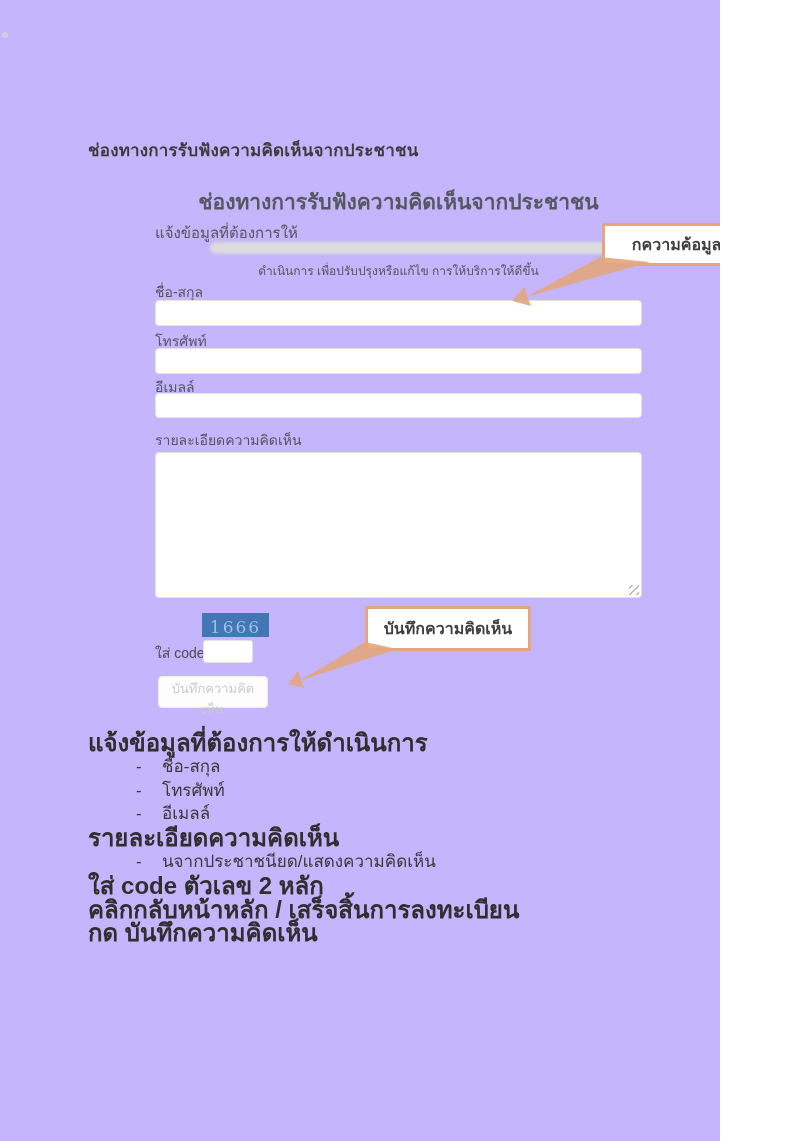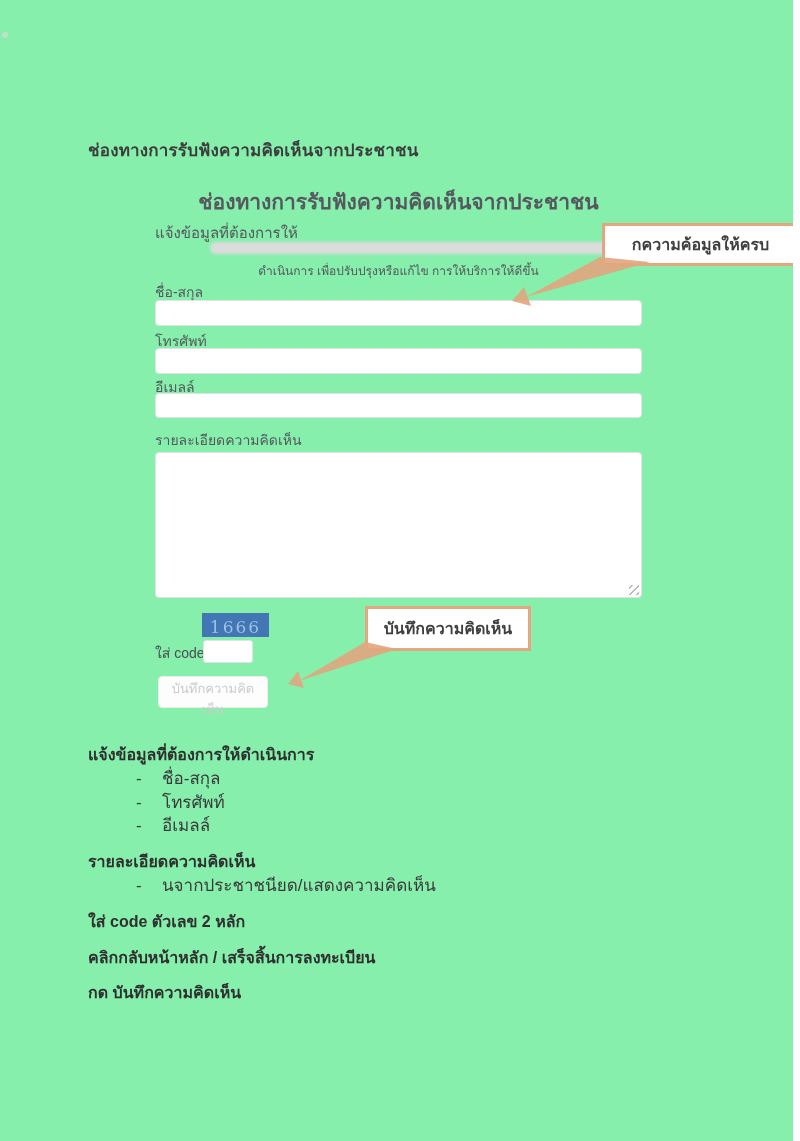--- a/index.html
+++ b/index.html
@@ -9,21 +9,21 @@
     --captcha-text:#9cc0e2;
     --input-border:#e3e3e3;
     --button-text:#c9cbcd;
     --redacted-bar:#dcdcdc;
     --heading-color:#3c3c3c;
     --form-text-color:#55585c;
     --ins-text:#333333;
   }
   html,body{margin:0;padding:0;background:#ffffff;}
   .page{
-    position:relative;width:793px;height:1141px;background:#86efac;overflow:hidden;
+    position:relative;width:720px;height:1141px;background:#c4b5fd;overflow:hidden;
     font-family:"Liberation Sans","DejaVu Sans",sans-serif;
     text-decoration:underline;
   }
   .scan-speck{position:absolute;left:2px;top:32px;width:6px;height:6px;border-radius:50%;
     background:#d9d9d9;opacity:.7;}
 
   
   .doc-heading{position:absolute;left:88px;top:136px;font-size:17px;font-weight:700;
     color:var(--heading-color);letter-spacing:.2px;}
 
@@ -64,21 +64,21 @@
     display:flex;align-items:center;justify-content:center;font-weight:700;color:#3f3f3f;
     font-size:16px;}
   .callout-fill{left:602px;top:223px;width:191px;height:37px;}
   .callout-save{left:365px;top:606px;width:160px;height:39px;}
   .arrows{position:absolute;left:0;top:0;width:800px;height:1141px;pointer-events:none;
     color:var(--arrow-color);}
 
   
   .instructions{position:absolute;left:88px;top:731px;width:660px;color:var(--ins-text);}
   .ins-line{line-height:23.8px;white-space:nowrap;}
-  .ins-heading{font-size:16px;font-weight:700;color:#2f2f2f;margin-top:12px;}
+  .ins-heading{font-size:24px;font-weight:700;color:#2f2f2f;}
   .ins-bullet{font-size:17px;font-weight:400;color:#3a3a3a;display:flex;}
   .ins-bullet .dash{display:inline-block;width:26px;margin-left:48px;color:#3a3a3a;}
 </style>
 </head>
 <body>
 
 <div class="page">
 
   <div class="scan-speck"></div>
 

